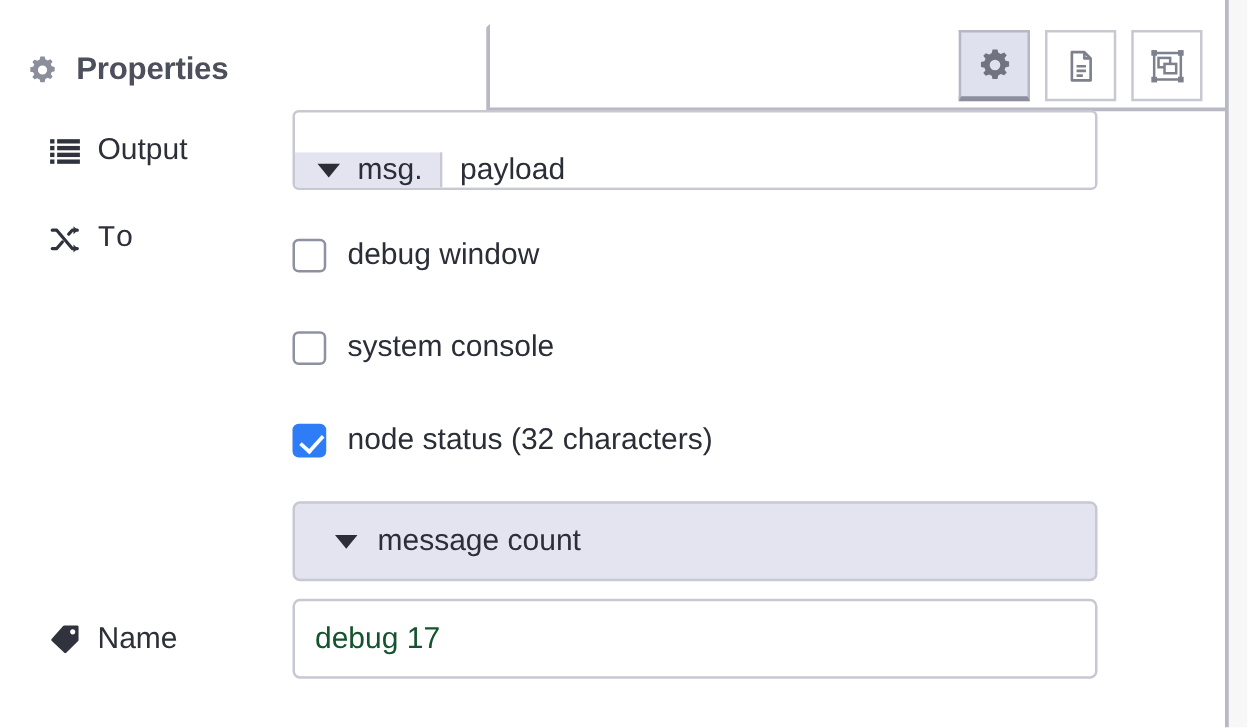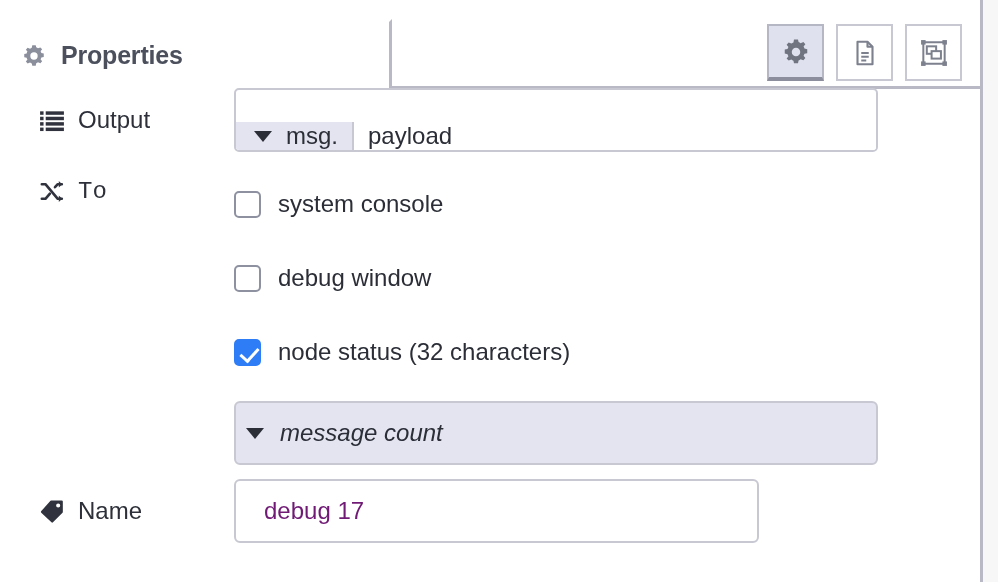--- a/index.html
+++ b/index.html
@@ -214,42 +214,41 @@
   .check-text { font-size: 24px; color: #2b2e37; }
 
   .select-box {
     width: 644px; height: 64px;
     border: 2px solid #c7c8d2;
     border-radius: 6px;
     background: #e3e4f0;
     display: flex;
     align-items: center;
     gap: 16px;
-    padding-left: 10px;
+    padding-left: 32px;
     margin-top: 12px;
     cursor: pointer;
-    font-style: italic;
   }
 
   .select-box .sel-label { font-size: 24px; color: #2b2e37; }
 
   
   .row-name { height: 92px; align-items: center; }
   .row-name .row-label { height: 62px; }
 
   .text-input {
-    width: 525px; height: 64px;
+    width: 644px; height: 64px;
     border: 2px solid #c7c8d2;
     border-radius: 6px;
     background: #ffffff;
     display: flex;
     align-items: center;
-    padding-left: 28px;
+    padding-left: 16px;
     font-size: 24px;
-    color: #701a75;
+    color: #14532d;
     cursor: text;
   }
 </style>
 </head>
 <body>
 
 <div id="app">
 
   <div class="canvas-strip"></div>
 
@@ -338,26 +337,26 @@
               <path d="M17.6 15.6l3 2.9-3 2.9" fill="#30333d" stroke="none"></path>
             </svg>
           </span>
           <span class="lbl-text">To</span>
         </div>
 
         <div class="checks">
 
           <label class="check-line">
             <span class="cbox"></span>
-            <span class="check-text">system console</span>
+            <span class="check-text">debug window</span>
           </label>
 
           <label class="check-line">
             <span class="cbox"></span>
-            <span class="check-text">debug window</span>
+            <span class="check-text">system console</span>
           </label>
 
           <label class="check-line">
             <span class="cbox checked"></span>
             <span class="check-text">node status (32 characters)</span>
           </label>
 
           <div class="select-box">
             <span class="caret"></span>
             <span class="sel-label">message count</span>

